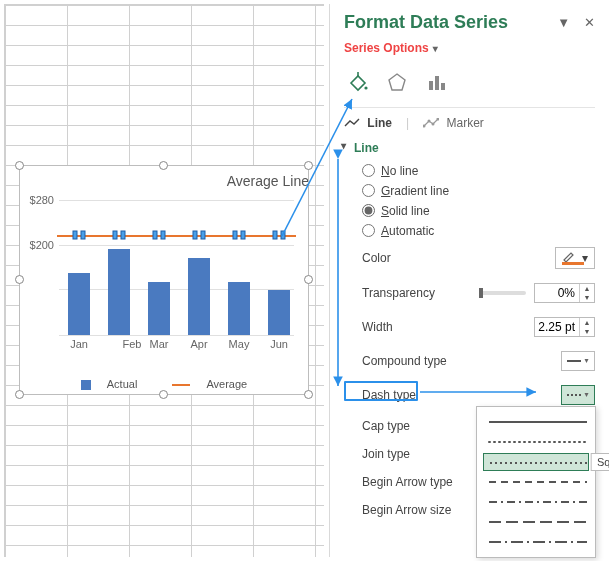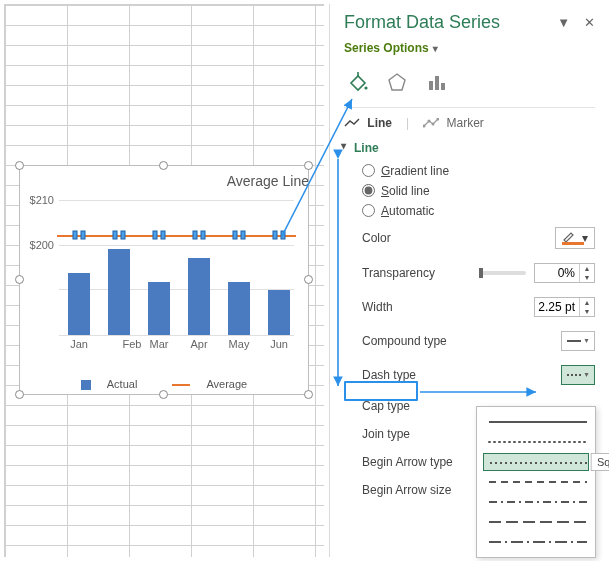--- a/index.html
+++ b/index.html
@@ -57,24 +57,24 @@
   .legend span { margin:0 8px;text-align:center; }
   .swatch-bar { display:inline-block; width:10px; height:10px; background:#4a7ac0; vertical-align:middle; margin-right:4px; }
   .swatch-line{ display:inline-block; width:18px; height:2px; background:#e8762e; vertical-align:middle; margin-right:4px; }
 
   
   .pane {
     position:absolute; top:4px; right:4px; bottom:4px; width:276px;
     border-left:1px solid #d9d9d9; background:#fff; padding:0 10px 0 14px;
   }
   .pane-head { display:flex; align-items:center; justify-content:space-between; padding:8px 0 4px; }
-  .pane-title { color:#2e7d57; font-size:18px; font-weight:400; }
+  .pane-title { color:#2e7d57; font-size:18px; font-weight:700; }
   .pane-head-ctrls { display:flex; gap:14px; color:#666; font-size:13px; }
   .dd-caret::after { content:"▾"; font-size:10px; margin-left:4px; color:#666; }
-  .series-opts { font-size:12px; font-weight:700; color:#4d7c0f; padding:4px 0 10px; }
+  .series-opts { font-size:12px; font-weight:700; color:#ef4444; padding:4px 0 10px; }
 
   .icon-row { display:flex; gap:14px; padding:4px 0 10px; align-items:center; }
   .tool-icon { width:26px; height:26px; display:flex; align-items:center; justify-content:center; }
   .tool-icon.active svg path, .tool-icon.active svg polygon { stroke:#2e7d57; }
   .sep { border-top:1px solid #e4e4e4; margin:2px 0 8px; }
 
   .tab-row { display:flex; align-items:center; gap:14px; font-size:12px; color:#666; padding-bottom:6px; }
   .tab-row .tab.active { color:#444; font-weight:600; }
   .tab-ico { display:inline-block; margin-right:4px; vertical-align:middle; }
 
@@ -134,21 +134,21 @@
     <div class="chart-handle h-s"></div>
     <div class="chart-handle h-sw"></div>
     <div class="chart-handle h-w"></div>
   </div>
   <div class="chart-title">Average Line</div>
   <div class="plot-area">
     <div class="gridline" style="top:0"></div>
     <div class="gridline" style="top:33%"></div>
     <div class="gridline" style="top:66%"></div>
     <div class="gridline" style="top:100%"></div>
-    <div class="y-label" style="top:0">$210</div>
+    <div class="y-label" style="top:0">$280</div>
     <div class="y-label" style="top:33%">$200</div>
 
     <div class="bar" style="left:9px;  height:62px"></div>
     <div class="bar" style="left:49px; height:86px"></div>
     <div class="bar" style="left:89px; height:53px"></div>
     <div class="bar" style="left:129px;height:77px"></div>
     <div class="bar" style="left:169px;height:53px"></div>
     <div class="bar" style="left:209px;height:45px"></div>
 
     <div class="avg-line" style="top:26%"></div>
@@ -242,20 +242,24 @@
           </svg></span>
       <span>Marker</span>
     </div>
   </div>
 
   <div class="section-title">Line</div>
 
   <div class="radio-list">
     <div class="radio-row">
         <input type="radio" style="">
+        <label><span class="hot">N</span><span>o line</span></label>
+      </div>
+    <div class="radio-row">
+        <input type="radio" style="">
         <label><span class="hot">G</span><span>radient line</span></label>
       </div>
     <div class="radio-row">
         <input type="radio" checked="" style="">
         <label><span class="hot">S</span><span>olid line</span></label>
       </div>
     <div class="radio-row">
         <input type="radio" style="">
         <label><span class="hot">A</span><span>utomatic</span></label>
       </div>

